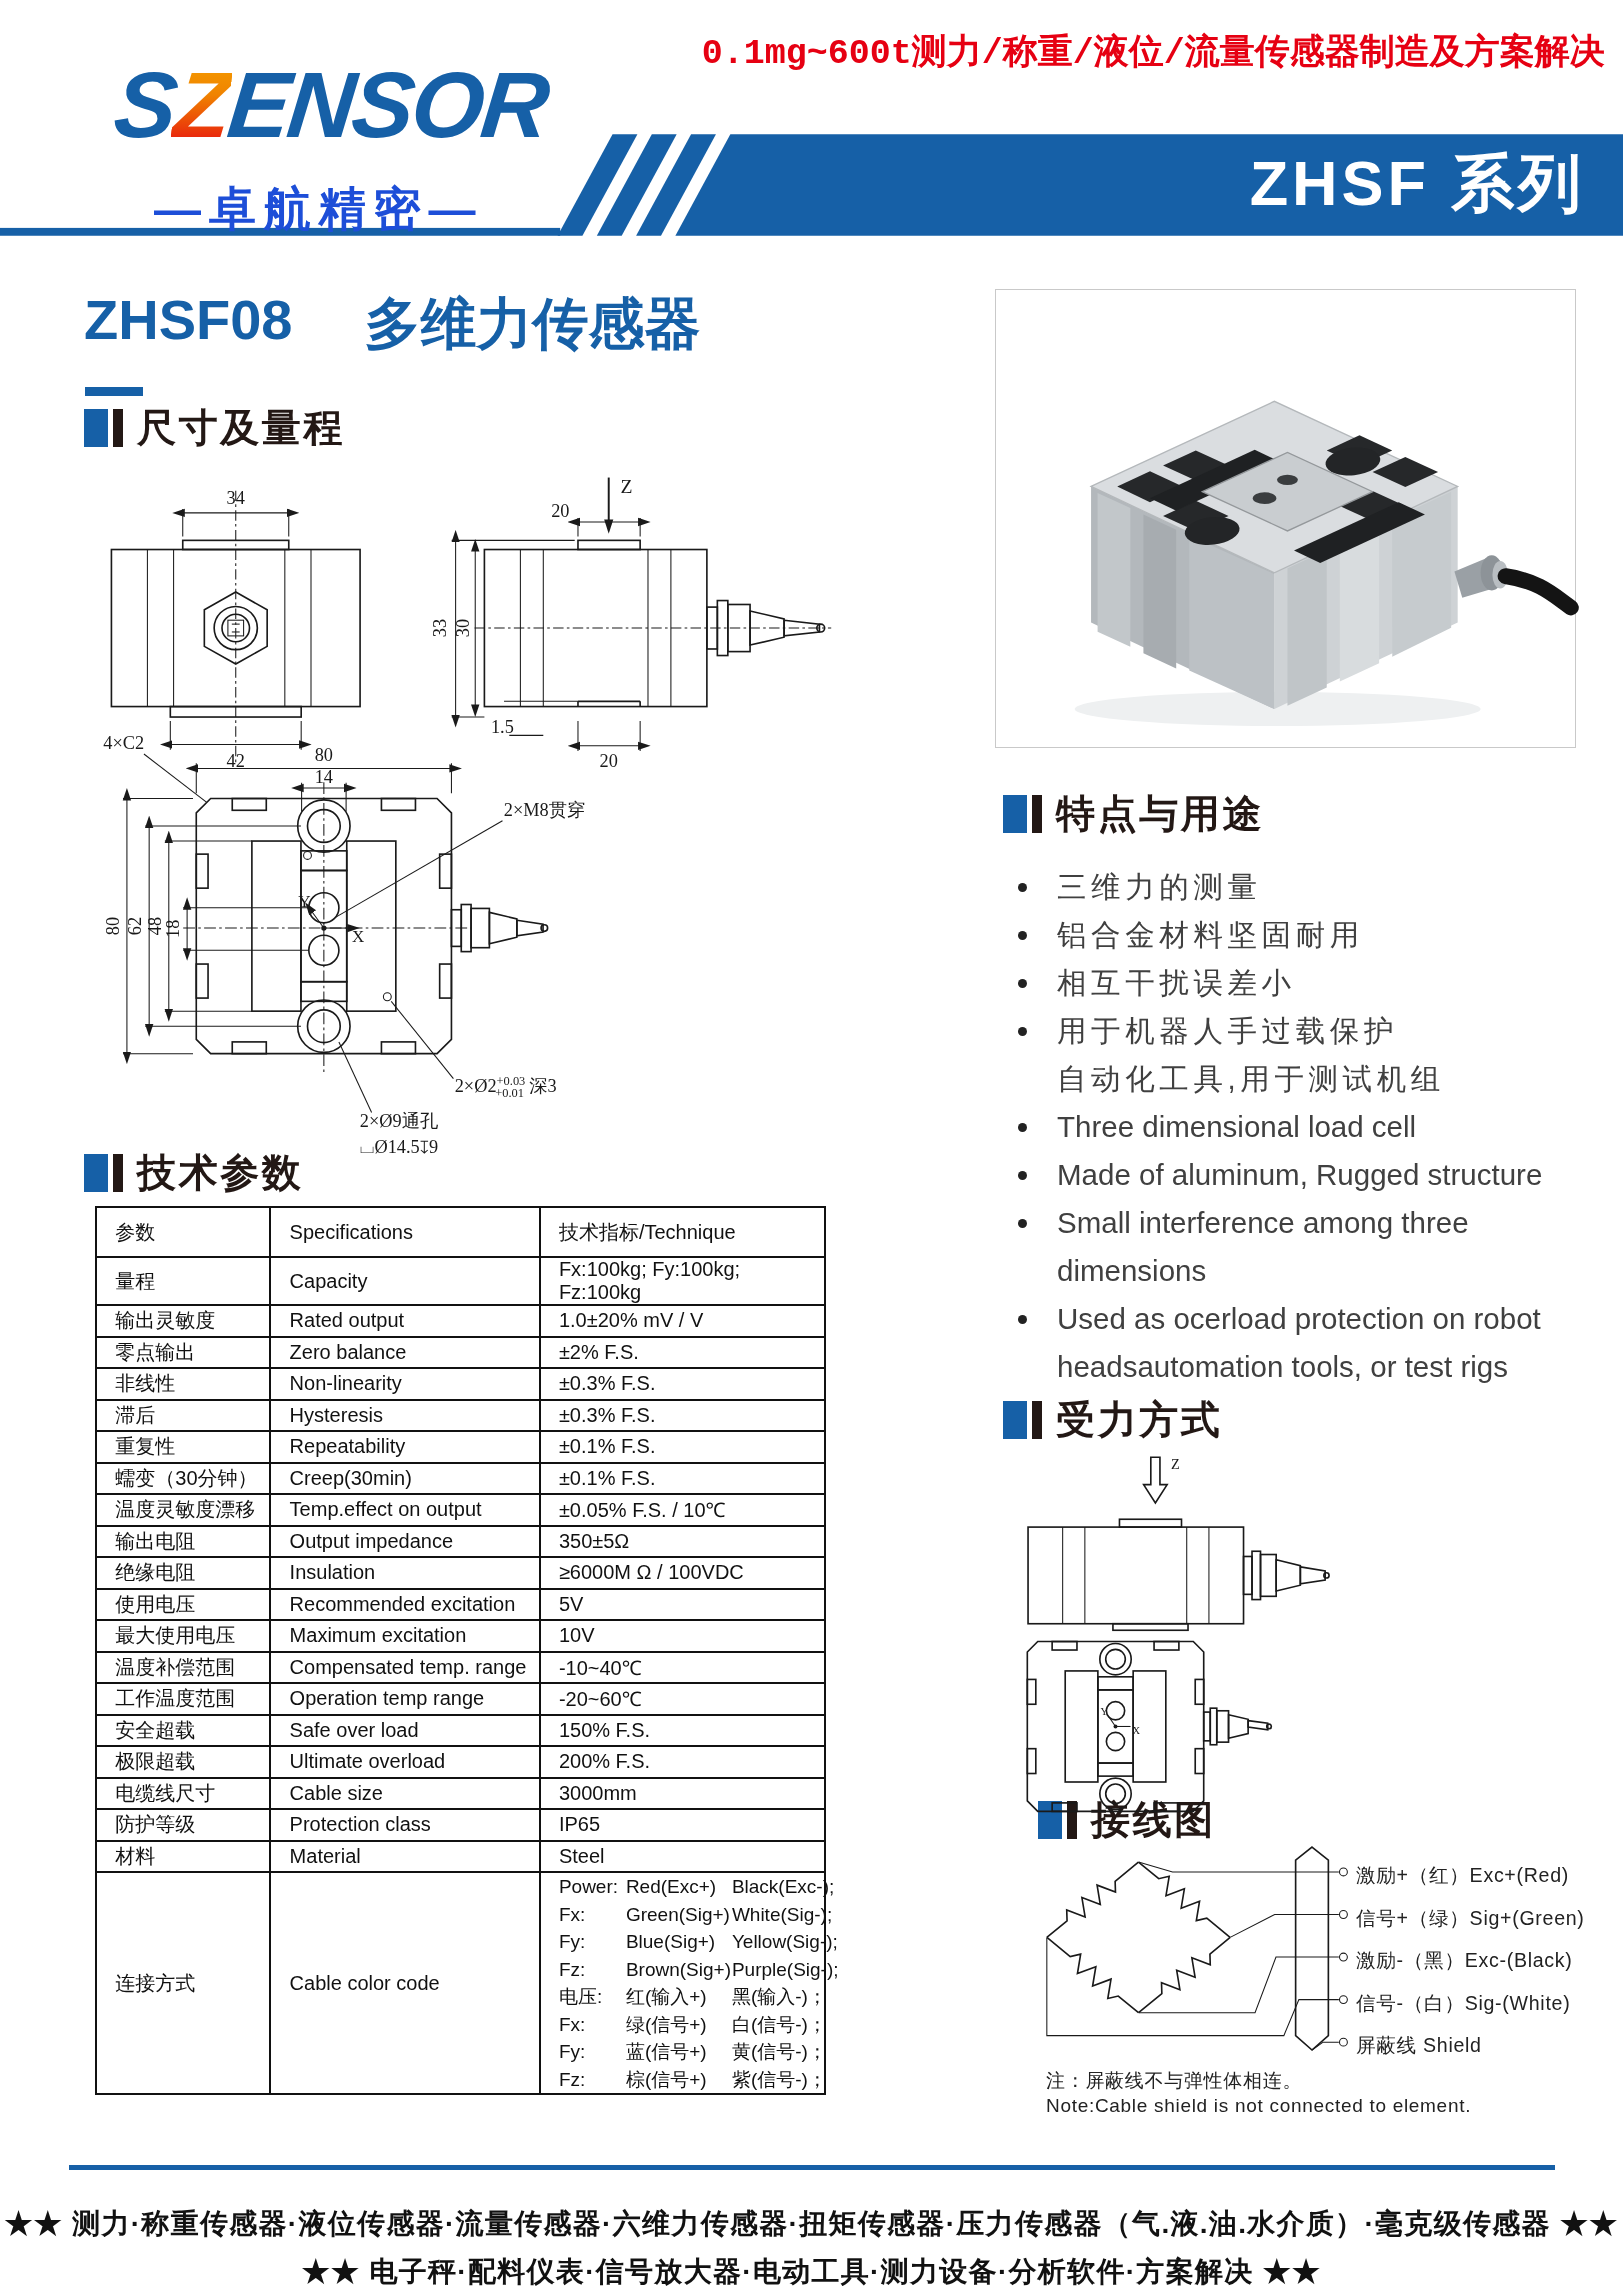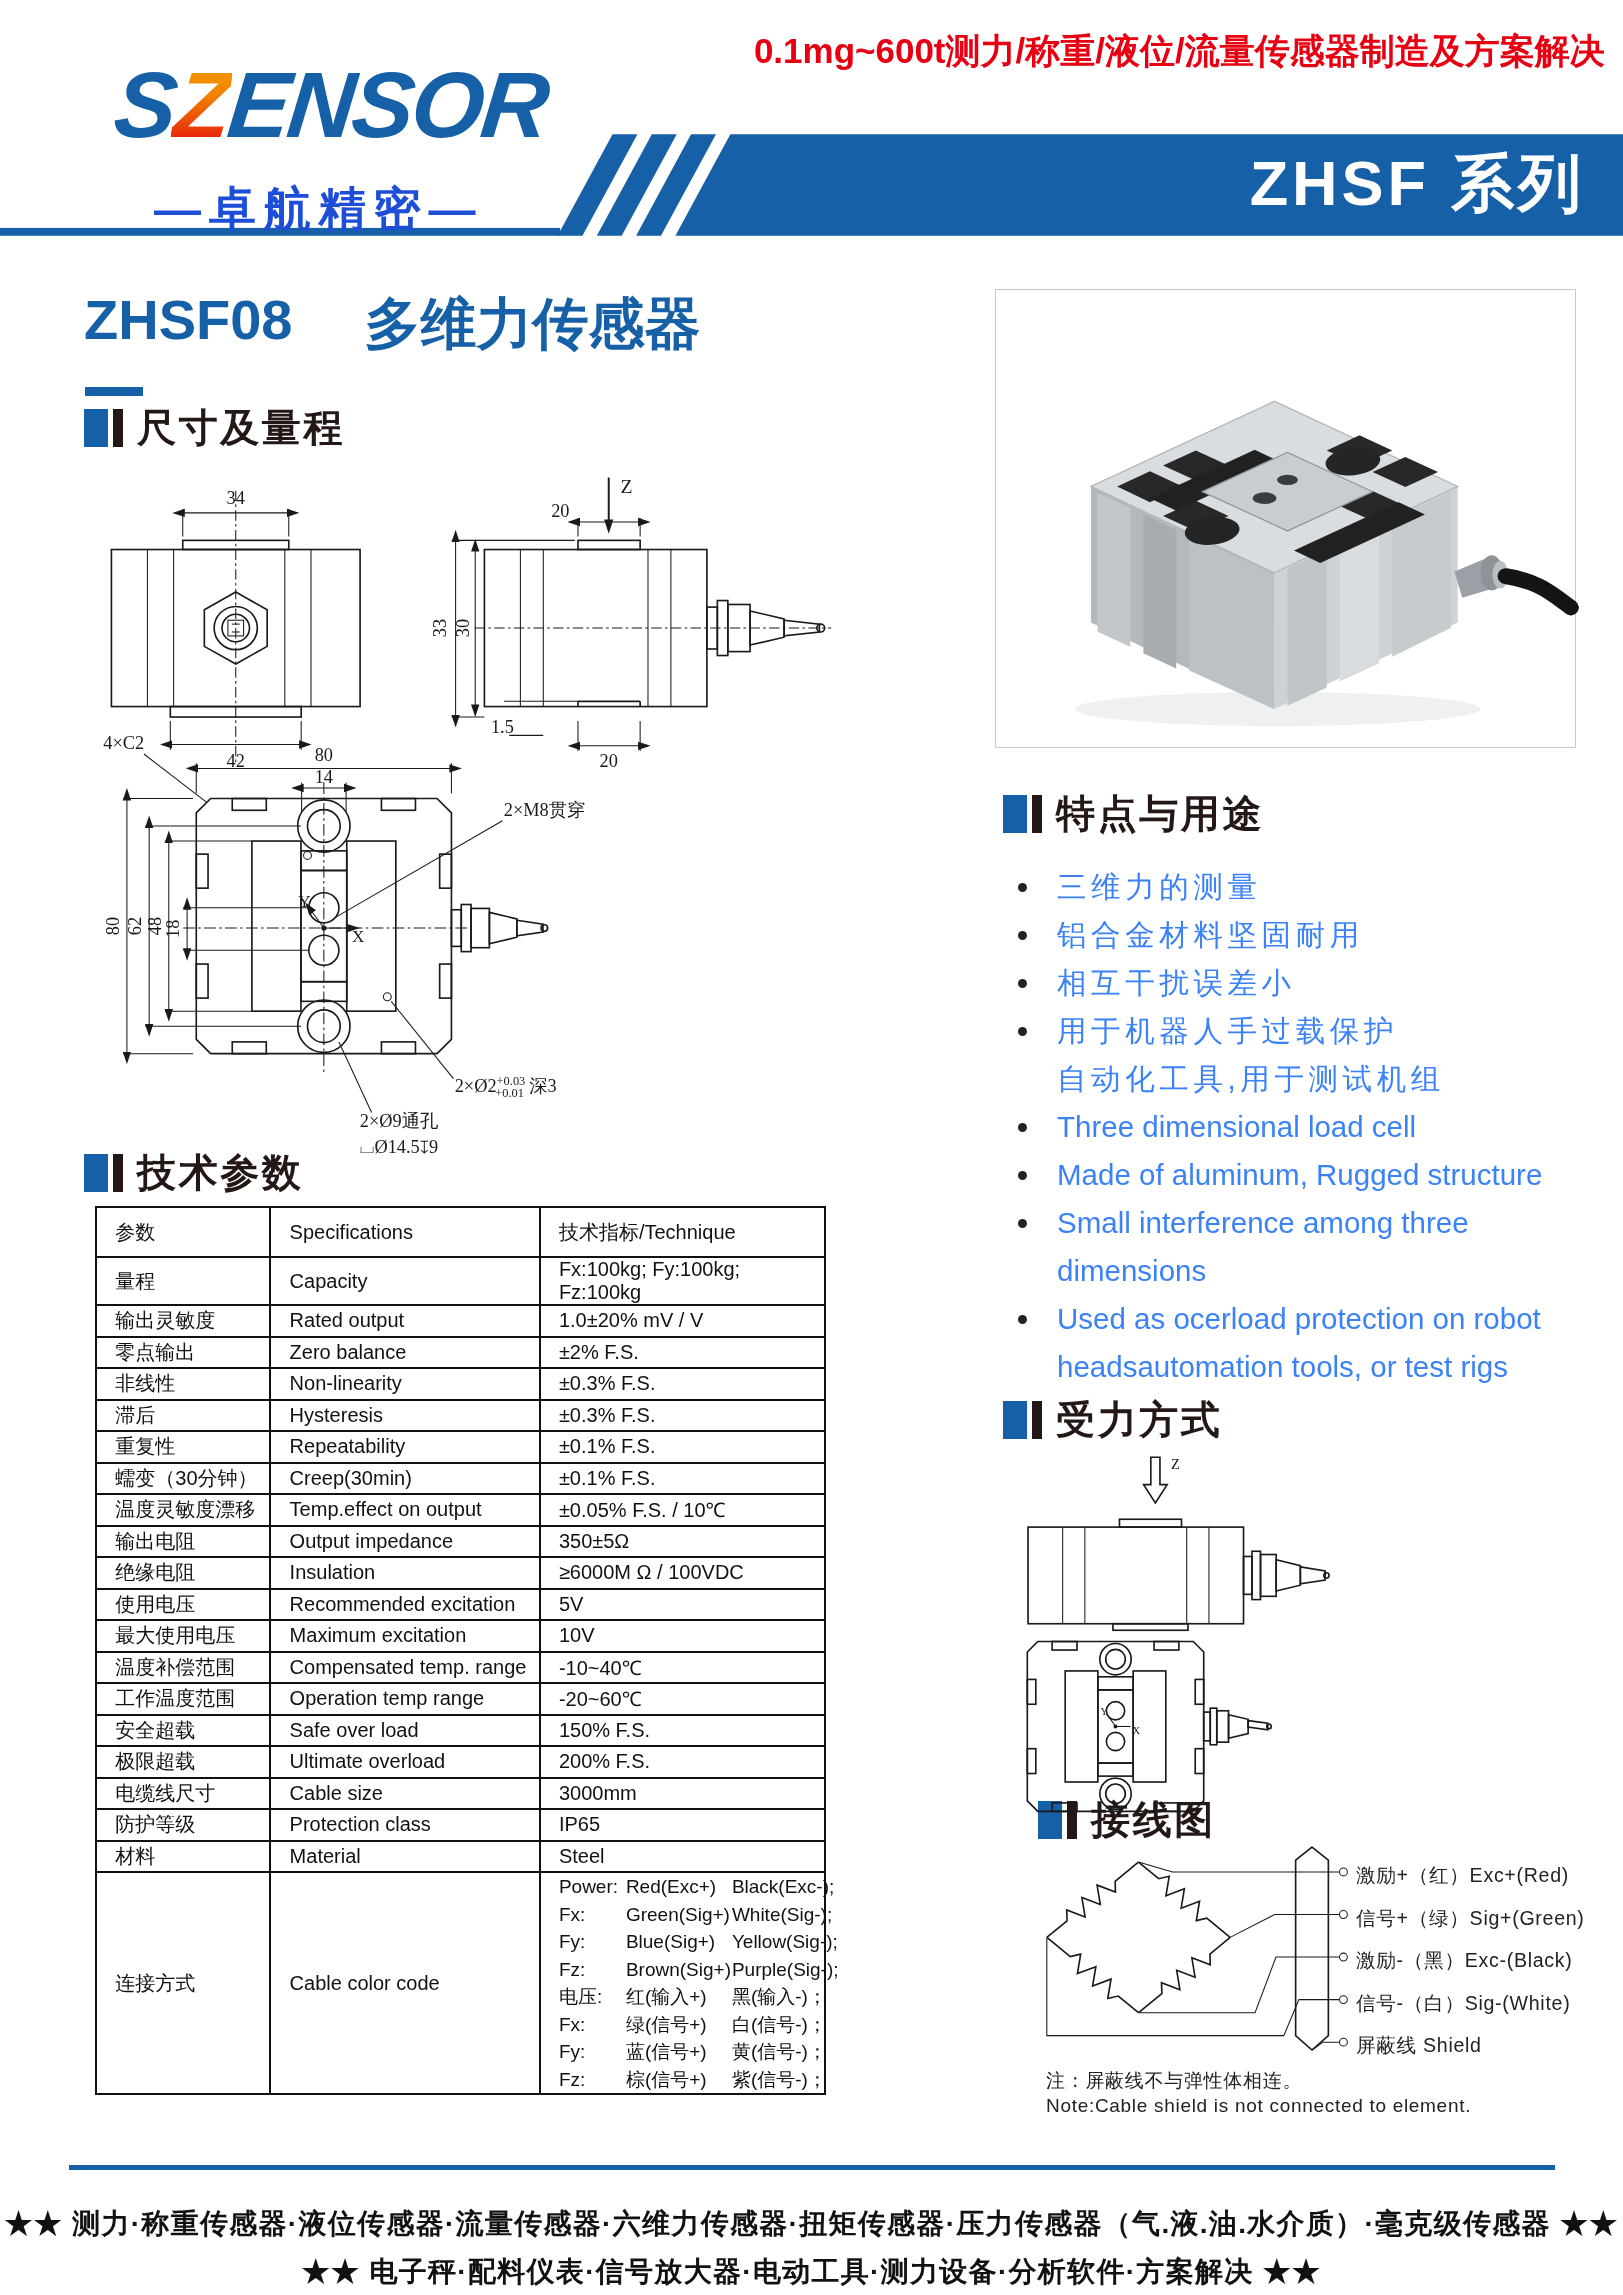--- a/index.html
+++ b/index.html
@@ -6,33 +6,33 @@
   body{width:1623px;height:2295px;position:relative;background:#fff;
        font-family:"Liberation Sans",sans-serif;color:#1a1a1a;overflow:hidden;}
   .abs{position:absolute;}
   
   .logo{left:115px;top:52px;font-style:italic;font-weight:900;font-size:93px;
         letter-spacing:-2.6px;color:#1660a7;transform:skewX(-6deg);}
   .logo .z{background:linear-gradient(180deg,#f6a200 0%,#f08300 40%,#e60012 100%);
            -webkit-background-clip:text;background-clip:text;color:#f08300;
            -webkit-text-fill-color:transparent;}
   .logo-sub{left:154px;top:178px;font-size:47px;font-weight:800;color:#1d4ed8;letter-spacing:7.9px;}
-  .slogan{right:18.3px;top:27.5px;font-size:35px;font-weight:800;color:#e60012;letter-spacing:0px;}
+  .slogan{right:18.3px;top:27.5px;font-size:35px;font-weight:800;color:#e60012;letter-spacing:0px;font-family:Liberation Mono, monospace;}
   .series{right:38px;top:141px;font-size:63px;font-weight:800;color:#ffffff;letter-spacing:3.9px;z-index:3;}
   
   .page-title{left:84px;top:287px;font-size:56px;font-weight:800;color:#1660a7;display:flex;gap:72px;}
   .title-underline{left:85px;top:387px;width:58px;height:9.2px;background:#1660a7;}
   
   .sec{display:flex;align-items:center;height:41px;justify-content:center;}
   .sec .b1{width:23.6px;height:38px;background:#1660a7;margin-right:5.9px;}
   .sec .b2{width:9.2px;height:38px;background:#231815;margin-right:14.4px;}
   .sec .t{font-size:39px;font-weight:800;color:#231815;letter-spacing:2.6px;white-space:nowrap;}
   
   .features{left:1011px;top:863px;width:596px;}
-  .feat-line{position:relative;font-size:29.5px;line-height:48px;color:#3b82f6;padding-left:46px;white-space:nowrap;}
+  .feat-line{position:relative;font-size:29.5px;line-height:48px;color:#404040;padding-left:46px;white-space:nowrap;}
   .feat-line.cn{letter-spacing:4.6px;}
   .feat-line .dot{position:absolute;left:6.5px;top:19.6px;width:9.2px;height:9.2px;border-radius:50%;background:#222;}
   
   .photo-box{left:995px;top:289px;width:579px;height:457px;border:1.3px solid #c9c9c9;background:#fff;}
   
   table.spec{position:absolute;left:95px;top:1206px;width:668px;border-collapse:collapse;
              table-layout:fixed;}
   table.spec th,table.spec td{border:2px solid #111;font-size:20px;font-weight:400;
              padding:0 0 0 18.3px;text-align:left;color:#111;}
   table.spec th{height:48px;font-weight:400;}

